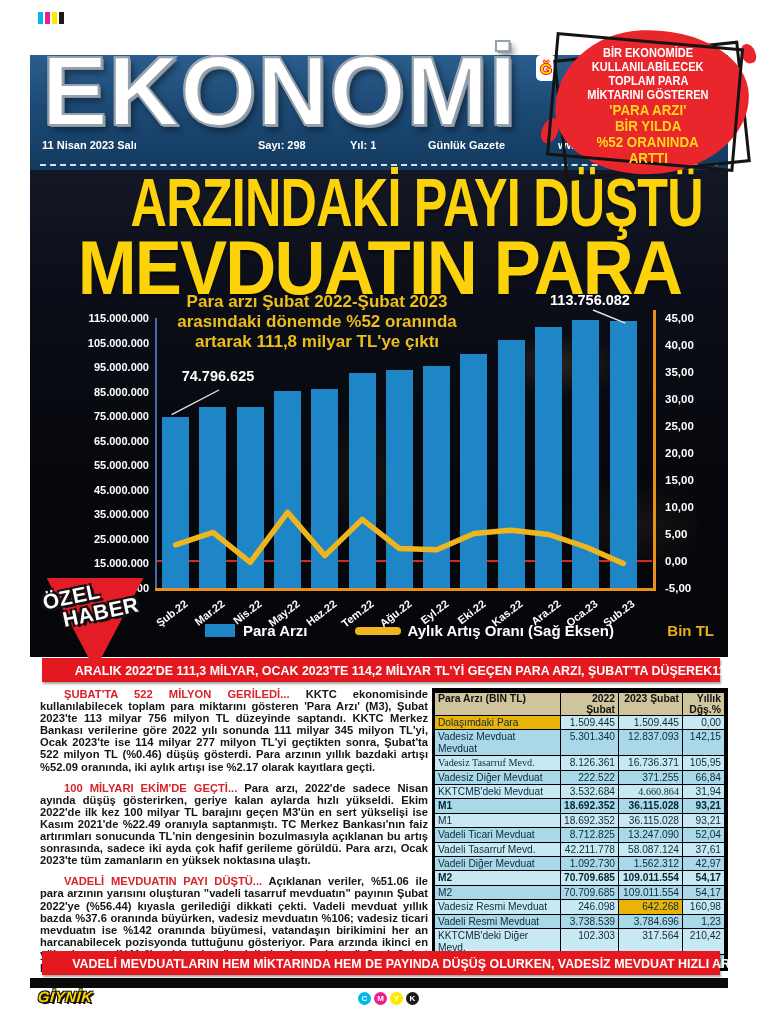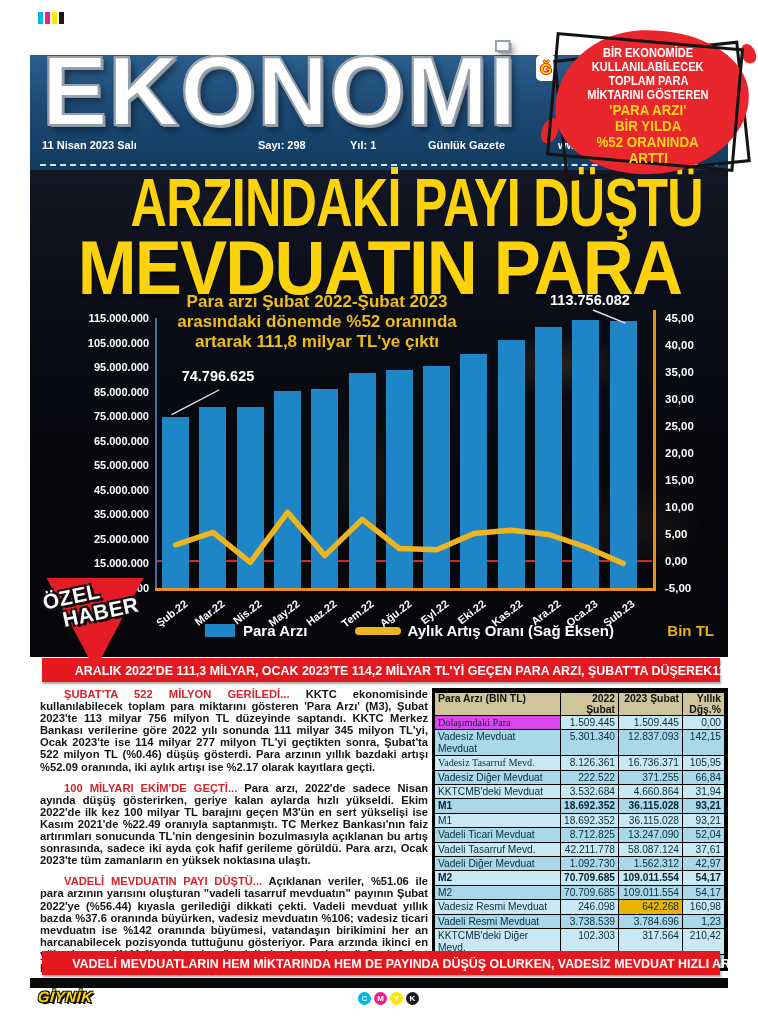--- a/index.html
+++ b/index.html
@@ -263,39 +263,39 @@
       <p><span class="lead">100 MİLYARI EKİM'DE GEÇTİ... </span>Para arzı, 2022'de sadece Nisan ayında düşüş gösterirken, geriye kalan aylarda hızlı yükseldi. Ekim 2022'de ilk kez 100 milyar TL barajını geçen M3'ün en sert yükselişi ise Kasım 2021'de %22.49 oranıyla saptanmıştı. TC Merkez Bankası'nın faiz artırımları sonucunda TL'nin dengesinin bozulmasıyla açıklanan bu artış sonrasında, sadece iki ayda çok hafif gerileme görüldü. Para arzı, Ocak 2023'te tüm zamanların en yüksek noktasına ulaştı.</p>
       <p><span class="lead">VADELİ MEVDUATIN PAYI DÜŞTÜ... </span>Açıklanan veriler, %51.06 ile para arzının yarısını oluşturan "vadeli tasarruf mevduatın" payının Şubat 2022'ye (%56.44) kıyasla gerilediği dikkati çekti. Vadeli mevduat yıllık bazda %37.6 oranında büyürken, vadesiz mevduatın %106; vadesiz ticari mevduatın ise %142 oranında büyümesi, vatandaşın birikimini her an harcanabilecek pozisyonda tuttuğunu gösteriyor. Para arzında ikinci en yüksek paya (%11.6) sahip olan "vadeli ticari mevduatın" Ocak-Şubat periyodunda %4'e yakın (488 milyon TL) gerilediği hesaplandı.</p>
     </div>
 
   <div class="tablebox">
     <div class="tbl">
         <div class="th">Para Arzı (BİN TL)</div>
         <div class="th num">2022 Şubat</div>
         <div class="th num">2023 Şubat</div>
         <div class="th num">Yıllık Dğş.%</div>
-        <div class="td" style="background: #d946ef; font-family: Liberation Serif, serif;">Dolaşımdaki Para</div>
+        <div class="td" style="background: #eab308;">Dolaşımdaki Para</div>
         <div class="td num" style="background: rgb(200, 233, 243);">1.509.445</div>
         <div class="td num" style="background: rgb(200, 233, 243);">1.509.445</div>
         <div class="td num" style="background: rgb(200, 233, 243);">0,00</div>
         <div class="td" style="background: rgb(169, 216, 233);">Vadesiz Mevduat Mevduat</div>
         <div class="td num" style="background: rgb(169, 216, 233);">5.301.340</div>
         <div class="td num" style="background: rgb(169, 216, 233);">12.837.093</div>
         <div class="td num" style="background: rgb(169, 216, 233);">142,15</div>
         <div class="td" style="background: rgb(200, 233, 243); font-family: Liberation Serif, serif;">Vadesiz Tasarruf Mevd.</div>
         <div class="td num" style="background: rgb(200, 233, 243);">8.126.361</div>
         <div class="td num" style="background: rgb(200, 233, 243);">16.736.371</div>
         <div class="td num" style="background: rgb(200, 233, 243);">105,95</div>
         <div class="td" style="background: rgb(169, 216, 233);">Vadesiz Diğer Mevduat</div>
         <div class="td num" style="background: rgb(169, 216, 233);">222.522</div>
         <div class="td num" style="background: rgb(169, 216, 233);">371.255</div>
         <div class="td num" style="background: rgb(169, 216, 233);">66,84</div>
         <div class="td" style="background: rgb(200, 233, 243);">KKTCMB'deki Mevduat</div>
         <div class="td num" style="background: rgb(200, 233, 243);">3.532.684</div>
-        <div class="td num" style="background: rgb(200, 233, 243);">4.660.864</div>
+        <div class="td num" style="background: rgb(200, 233, 243); font-family: Liberation Serif, serif;">4.660.864</div>
         <div class="td num" style="background: rgb(200, 233, 243);">31,94</div>
         <div class="td boldrow" style="background: rgb(169, 216, 233);">M1</div>
         <div class="td num boldrow" style="background: rgb(169, 216, 233);">18.692.352</div>
         <div class="td num boldrow" style="background: rgb(169, 216, 233);">36.115.028</div>
         <div class="td num boldrow" style="background: rgb(169, 216, 233);">93,21</div>
         <div class="td" style="background: rgb(200, 233, 243);">M1</div>
         <div class="td num" style="background: rgb(200, 233, 243);">18.692.352</div>
         <div class="td num" style="background: rgb(200, 233, 243);">36.115.028</div>
         <div class="td num" style="background: rgb(200, 233, 243);">93,21</div>
         <div class="td" style="background: rgb(169, 216, 233);">Vadeli Ticari Mevduat</div>

